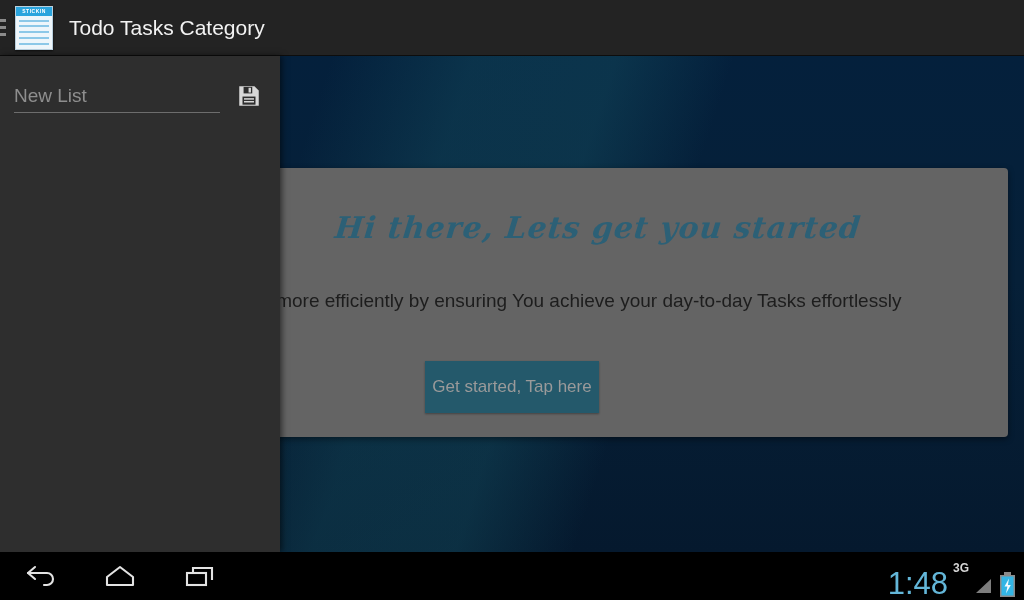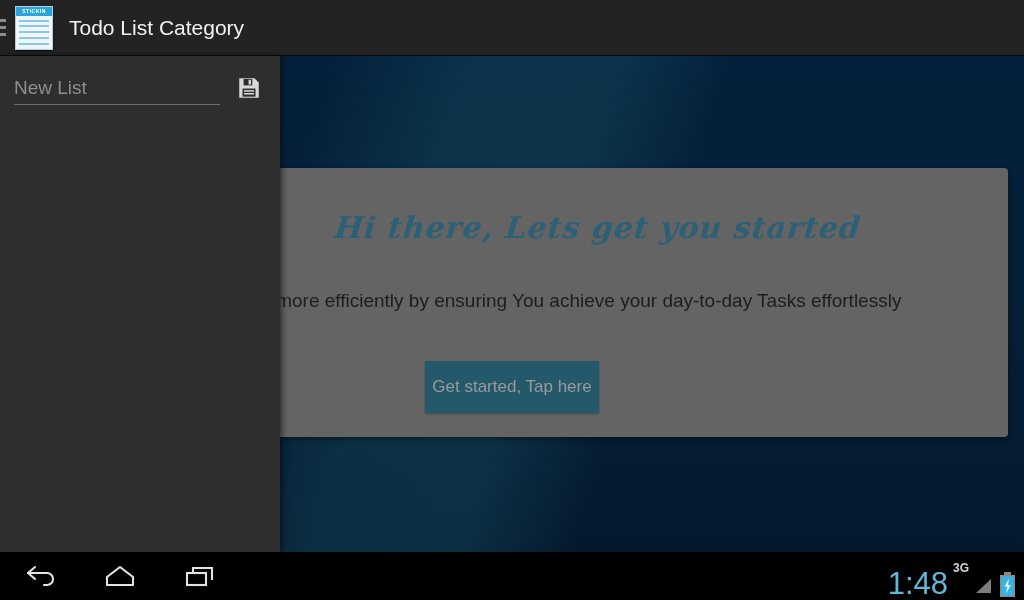--- a/index.html
+++ b/index.html
@@ -96,21 +96,21 @@
   }
 
   
   #drawer {
     position:absolute; left:0; top:56px; width:280px; height:496px;
     background:#2e2e2e;
     box-shadow:2px 0 6px rgba(0,0,0,.55);
     z-index:5;
   }
   #drawer-row {
-    position:absolute; left:0; top:8px; width:280px; height:48px;
+    position:absolute; left:0; top:16px; width:280px; height:48px;
     display:flex; align-items:center;
   }
   #new-list-input {
     margin-left:14px; width:206px; height:34px;
     background:transparent; border:none;
     border-bottom:1px solid #6d6d6d;
     color:#e6e6e6; font-size:19px;
     font-family:"Liberation Sans", sans-serif;
     outline:none;
   }
@@ -162,21 +162,21 @@
       <div class="cap">STICKIN</div>
       <div class="lines">
         <span></span>
           <span></span>
           <span></span>
           <span></span>
           <span></span>
       </div>
     </div>
 
-    <div id="app-title">Todo List Category</div>
+    <div id="app-title">Todo Tasks Category</div>
   </div>
 
   <div id="content">
 
     <div id="welcome-card">
       <div id="welcome-heading">Hi there, Lets get you started</div>
 
       <div id="welcome-body">life more efficiently by ensuring You achieve your day-to-day Tasks effortlessly</div>
 
       <button id="get-started-button">Get started, Tap here</button>

